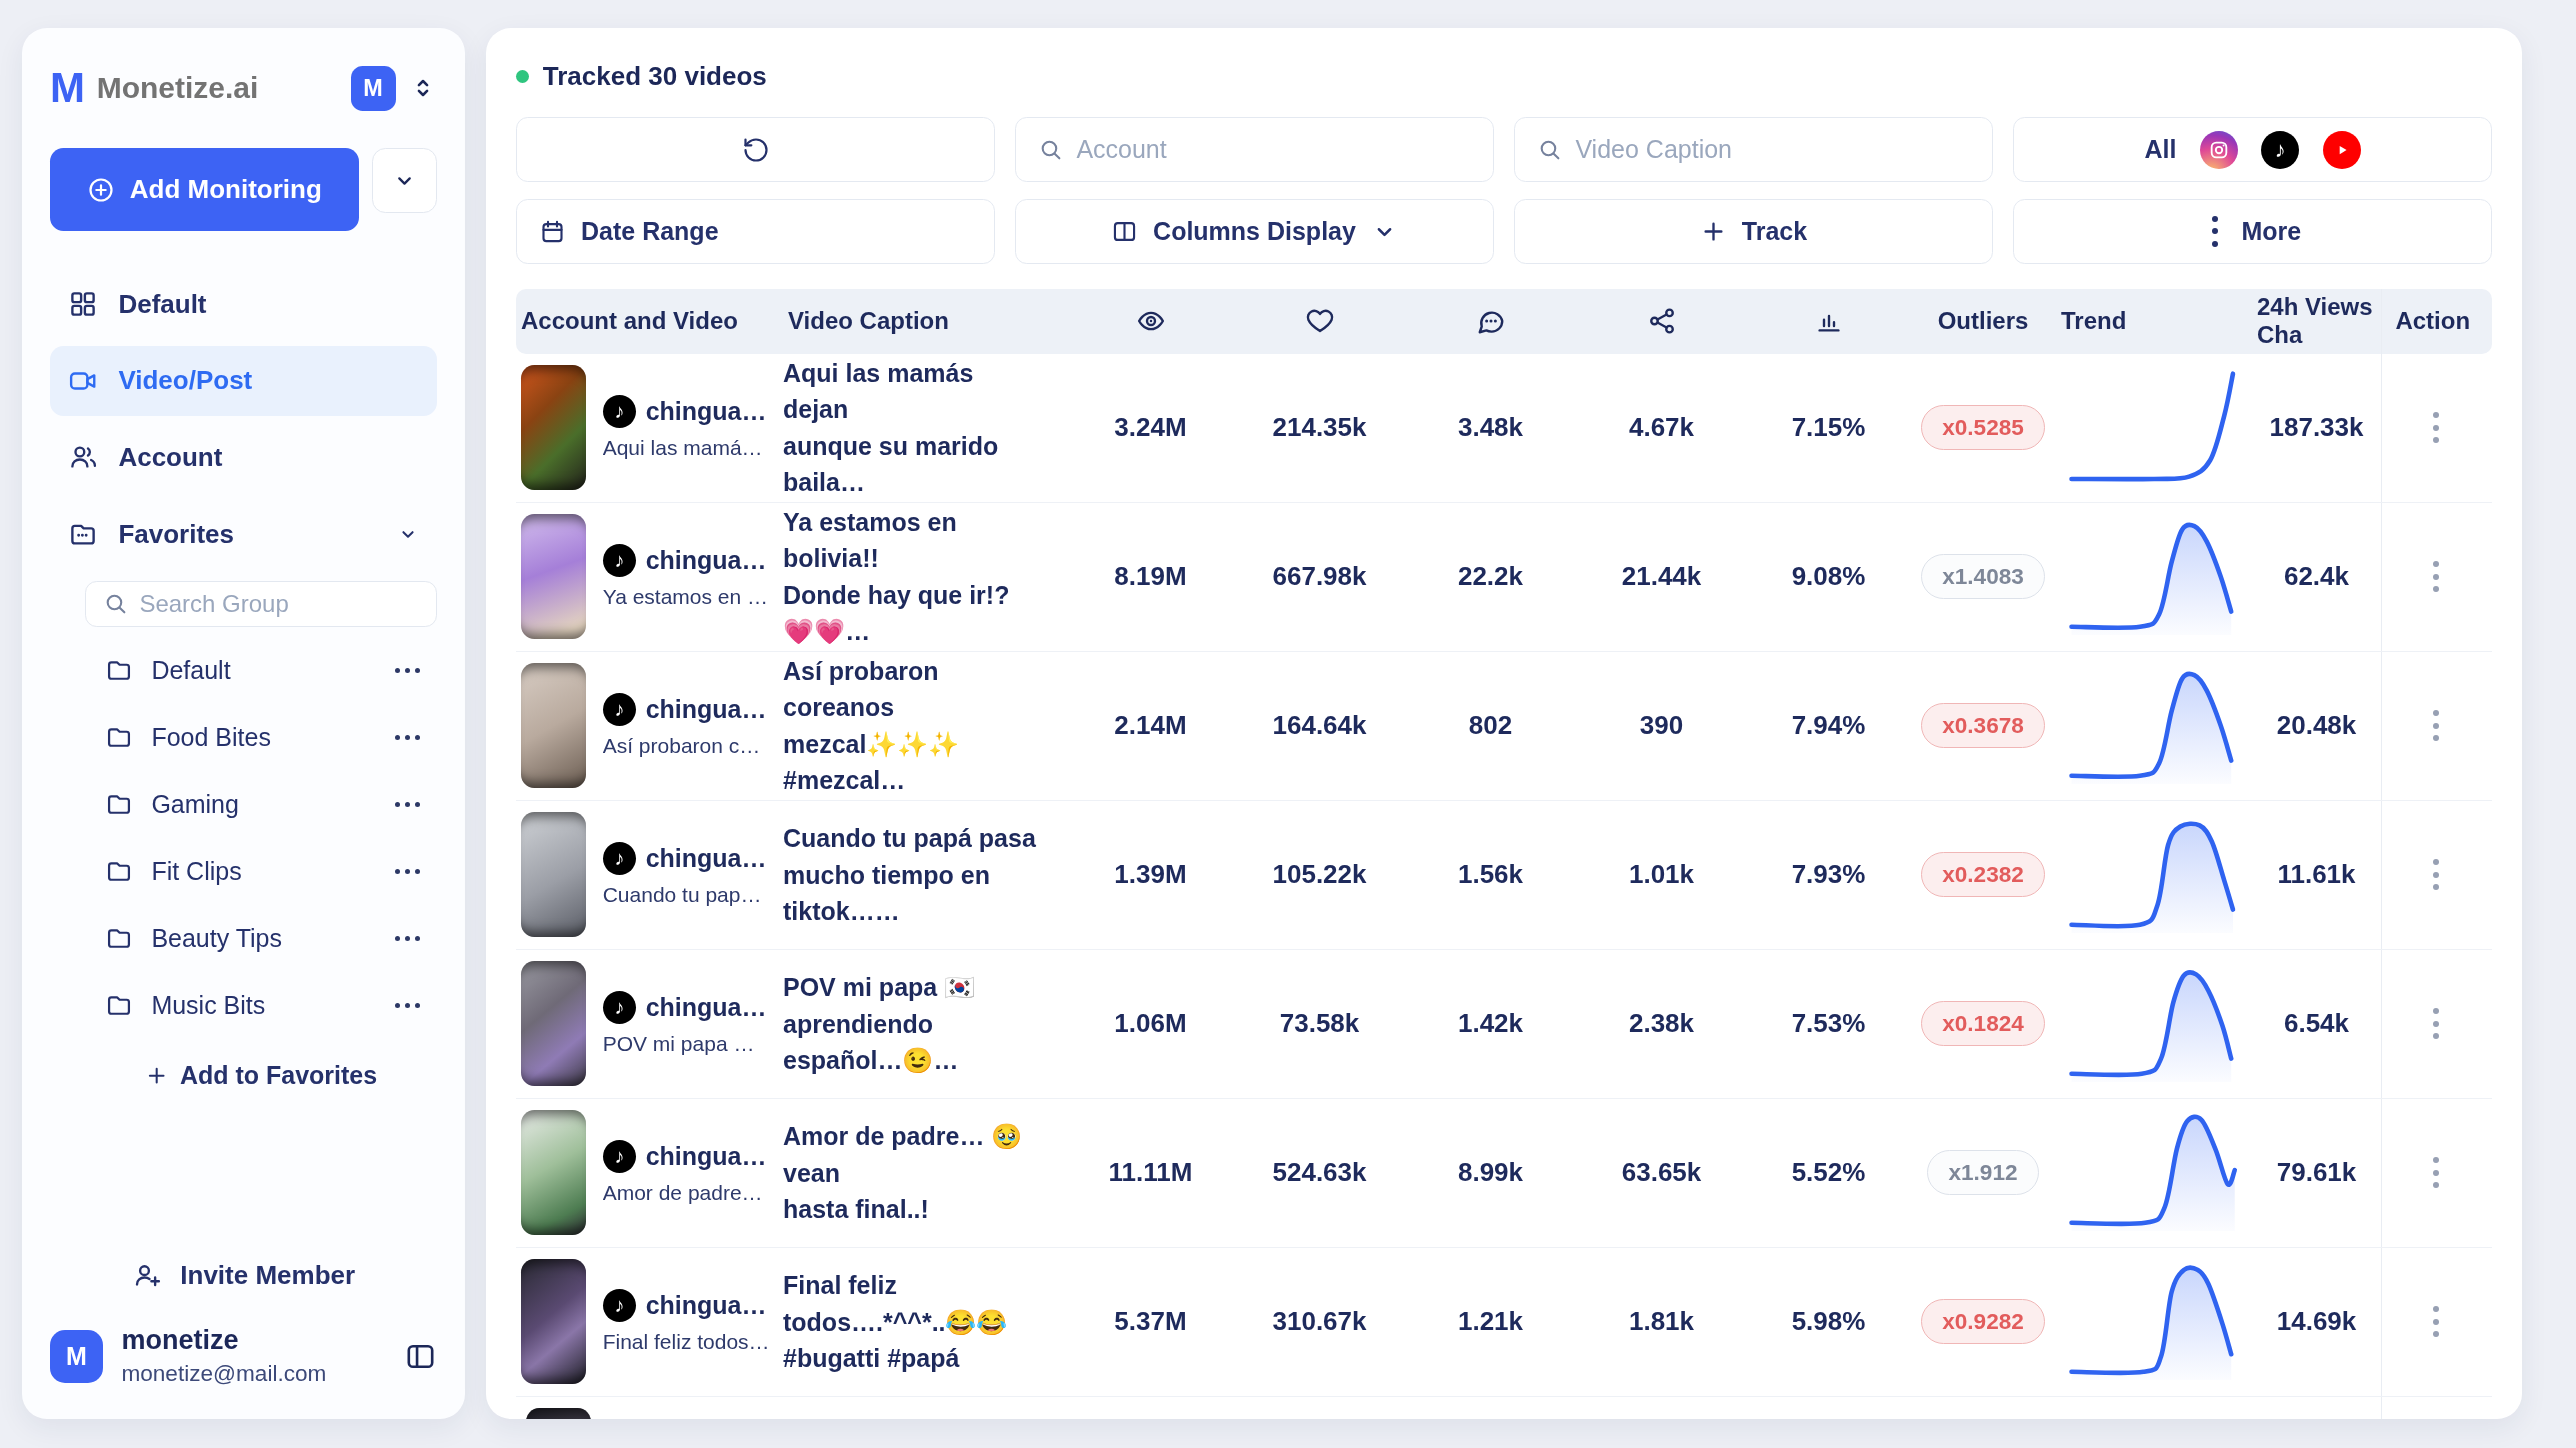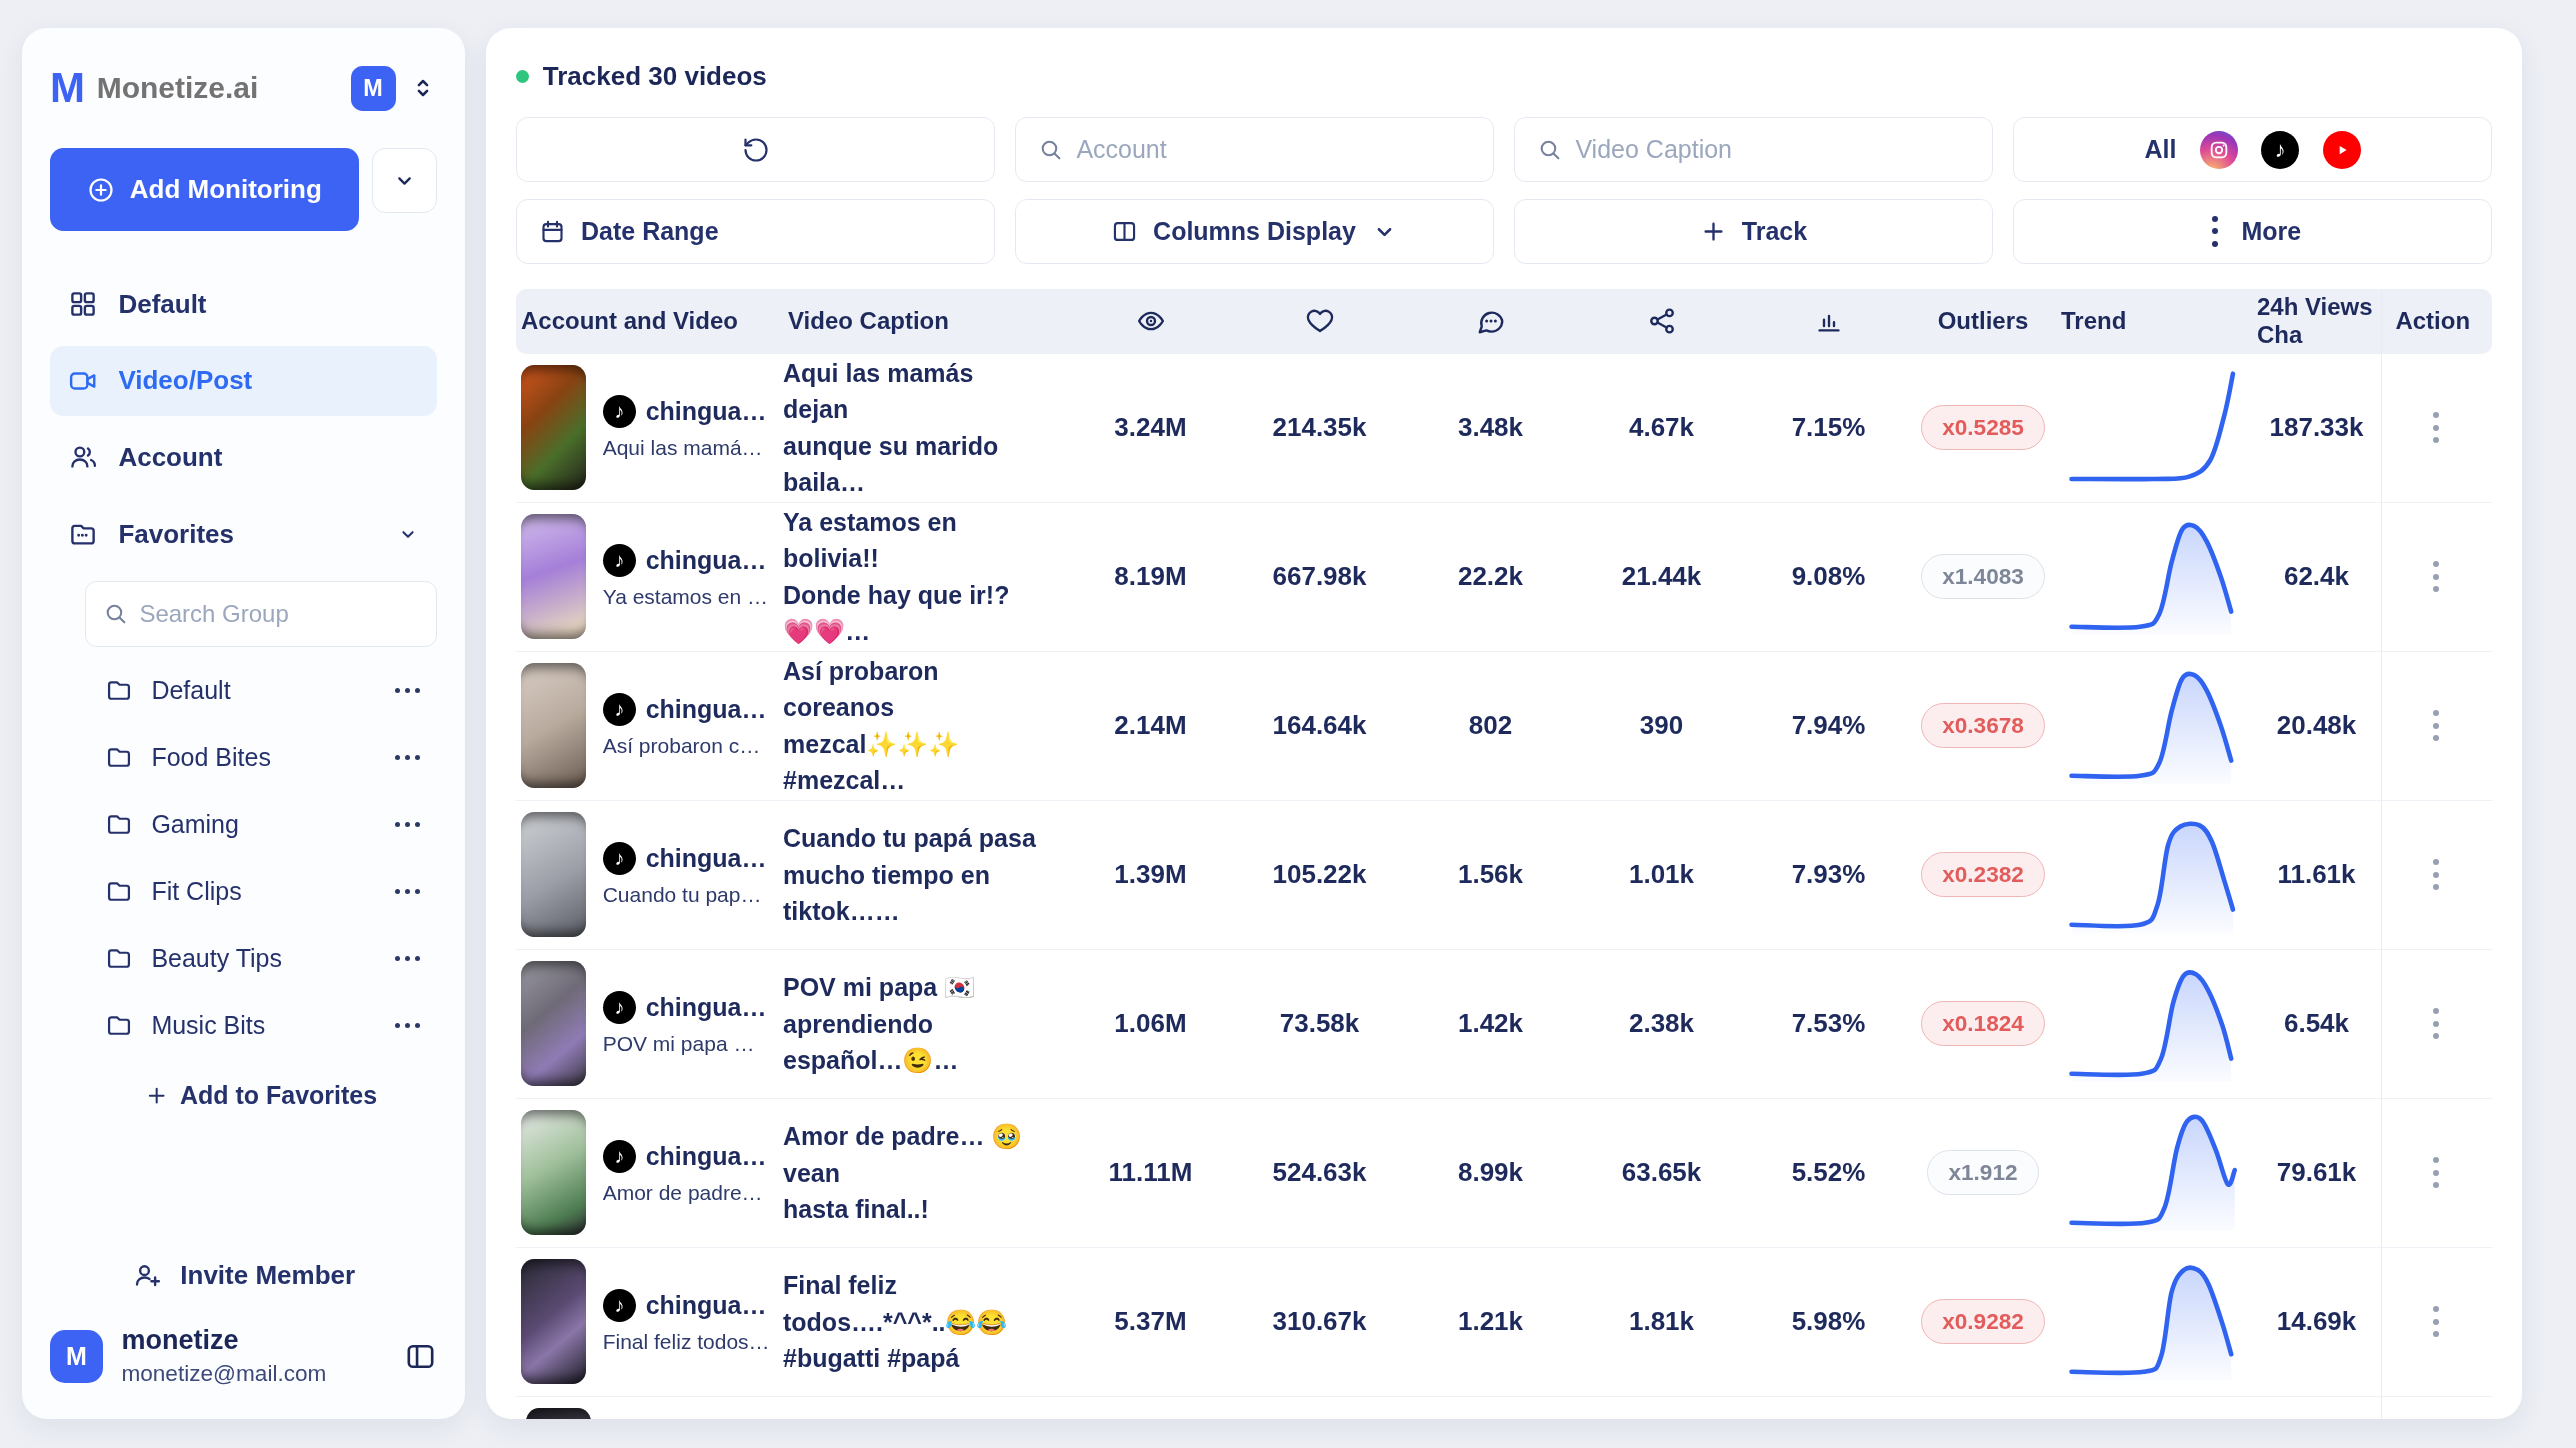--- a/index.html
+++ b/index.html
@@ -29,21 +29,21 @@
   .btn-add-caret{width:65px;height:65px;border:1.7px solid #e3e8f0;border-radius:13.4px;background:#fff;
     display:flex;align-items:center;justify-content:center;color:#1c2758;cursor:pointer}
   .nav{margin-top:38px;display:flex;flex-direction:column;gap:6.7px}
   .nav-item{height:70px;border-radius:13.4px;display:flex;align-items:center;gap:20px;padding:0 18.4px;
     font-size:26px;font-weight:600;color:#25316b;cursor:pointer}
   .nav-item .ic{color:#25316b}
   .nav-item.active{background:var(--blue-soft);color:#2e6bf2}
   .nav-item.active .ic{color:#2e6bf2}
   .nav-item .grow{flex:1}
   .fav-sub{margin-left:35px;margin-top:11.7px;display:flex;flex-direction:column}
-  .search-box{height:66px;border:1.7px solid #e3e8f0;border-radius:11.7px;background:#fff;
+  .search-box{height:46px;border:1.7px solid #e3e8f0;border-radius:11.7px;background:#fff;
     display:flex;align-items:center;gap:11.7px;padding:0 16.7px}
   .search-box .ic{width:25px;height:25px;color:#76829d}
   .search-box input{border:0;outline:0;background:transparent;font-family:inherit;font-size:24px;color:#25316b;width:100%}
   .search-box input::placeholder{color:var(--ph)}
   .group-list{margin-top:10px;display:flex;flex-direction:column}
   .group-item{height:67px;display:flex;align-items:center;gap:18.4px;padding:0 11.7px 0 20px;border-radius:11.7px;cursor:pointer}
   .group-item .ic{width:28px;height:28px;color:#25316b}
   .group-label{flex:1;font-size:25px;font-weight:400;color:#25316b;white-space:nowrap;overflow:hidden;text-overflow:ellipsis}
   .hdots{display:flex;gap:5px;cursor:pointer;padding:8.4px 5px}
   .hdots i{width:5px;height:5px;border-radius:50%;background:#2c3866}

